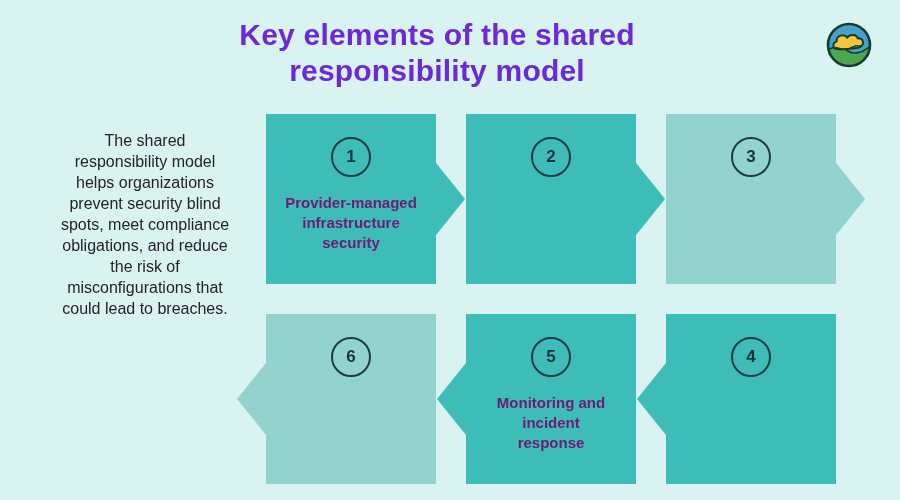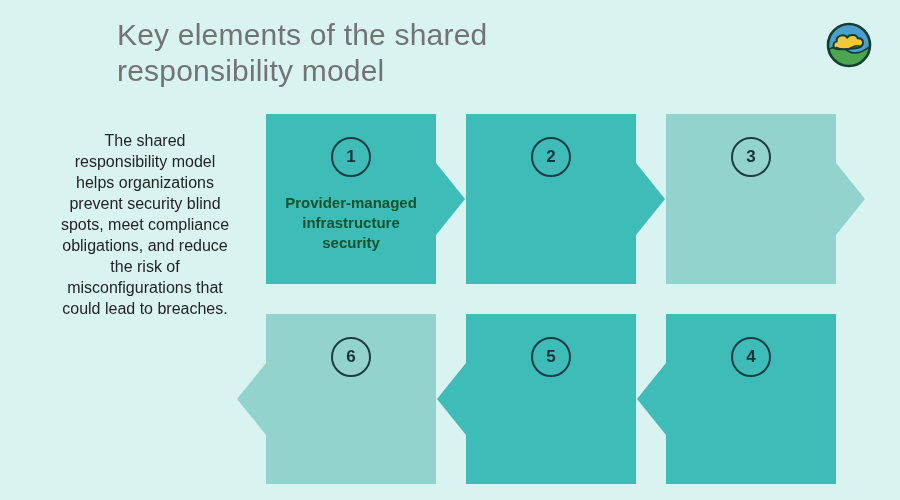--- a/index.html
+++ b/index.html
@@ -5,22 +5,22 @@
   * { margin:0; padding:0; box-sizing:border-box; }
   html,body { width:900px; height:500px; }
   body { font-family:"Liberation Sans", sans-serif; }
   .canvas {
     position:relative; width:900px; height:500px;
     background:#d9f3f0; overflow:hidden;
   }
   
   .title {
     position:absolute; top:17px; left:117px; width:640px;
-    text-align:left; font-size:30px; line-height:36px;
-    font-weight:400; letter-spacing:0.2px; color:#737373;
+    text-align:center; font-size:30px; line-height:36px;
+    font-weight:700; letter-spacing:0.2px; color:#6d28d9;
     white-space:pre-line;
   }
   
   .logo { position:absolute; left:824px; top:20px; width:50px; height:50px; }
   
   .intro {
     position:absolute; left:25px; top:130px; width:240px;
     text-align:center; font-size:16px; line-height:21px;
     color:#242424; white-space:pre-line;
   }
@@ -42,21 +42,21 @@
   .pos-4 { left:666px; top:314px; }
   .pos-5 { left:466px; top:314px; }
   .pos-6 { left:266px; top:314px; }
   .num-circle {
     width:40px; height:40px; margin-top:23px; border-radius:50%;
     border:2px solid #1d3d43; display:flex; align-items:center; justify-content:center;
     font-size:17px; font-weight:700; color:#17343b;
   }
   .step-label {
     margin-top:16px; text-align:center; white-space:pre-line;
-    font-size:15px; line-height:20px; font-weight:700; color:#14532d;
+    font-size:15px; line-height:20px; font-weight:700; color:#701a75;
     padding:0 6px;
   }
   
   .arrow {
     position:absolute; width:0; height:0; top:50%;
     margin-top:-36px;
     border-top:36px solid transparent; border-bottom:36px solid transparent;
   }
   .arrow-right { left:170px; }
   .arrow-left  { left:-29px; }
@@ -129,20 +129,23 @@
     <div class="num-circle">
       <span>4</span>
     </div>
     <div class="arrow arrow-left"></div>
   </div>
 
   <div class="step tone-dark pos-5">
     <div class="num-circle">
       <span>5</span>
     </div>
+    <div class="step-label">Monitoring and
+incident
+response</div>
     <div class="arrow arrow-left"></div>
   </div>
 
   <div class="step tone-light pos-6">
     <div class="num-circle">
       <span>6</span>
     </div>
     <div class="arrow arrow-left"></div>
   </div>
 

